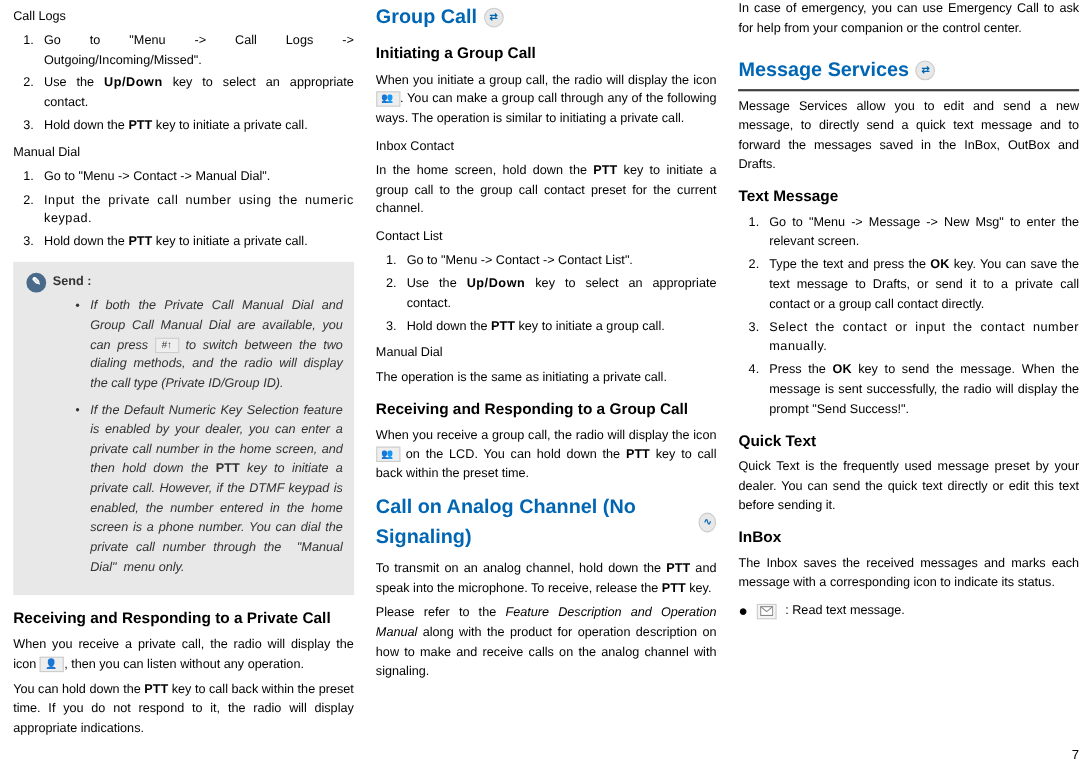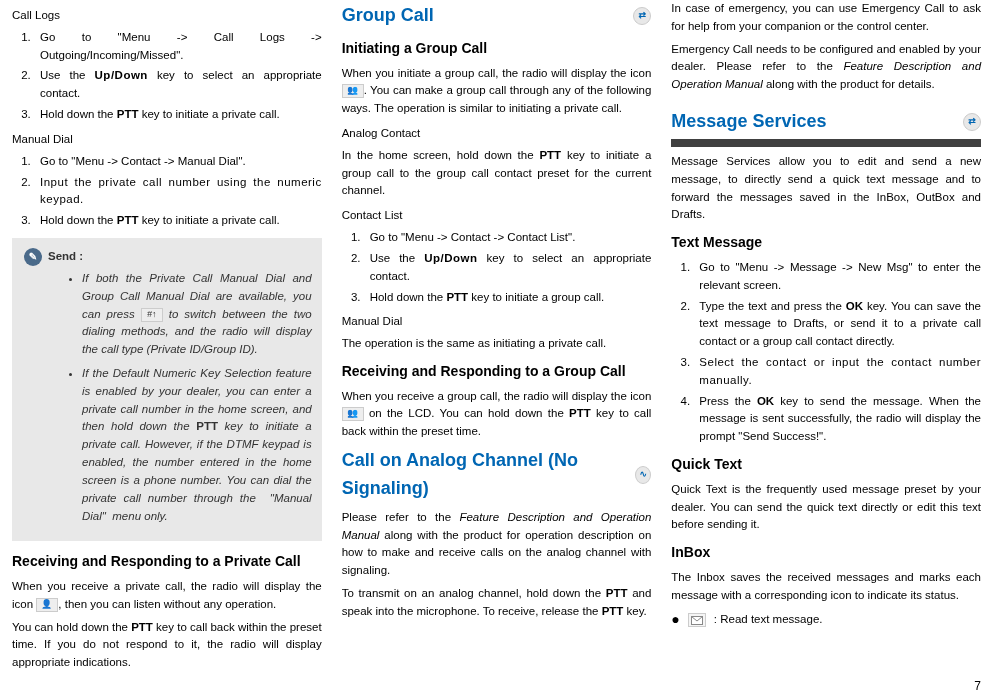--- a/index.html
+++ b/index.html
@@ -19,24 +19,23 @@
   .col3 { padding-right: 4px; }
   .h2blue {
     color: #0066b3;
     font-size: 18px;
     font-weight: bold;
     margin-top: 2px;
     margin-bottom: 6px;
     display: flex;
     align-items: center;
     gap: 6px;
-    justify-content: space-between;
   }
   .h2blue.border {
-    border-bottom: 8px solid #404040;
+    border-bottom: 2px solid #404040;
     padding-bottom: 3px;
     margin-top: 14px;
   }
   .h3black {
     font-size: 14px;
     font-weight: bold;
     margin-top: 8px;
     margin-bottom: 5px;
   }
   .h4black {
@@ -155,47 +154,46 @@
 </div>
 
 <div class="col col2">
   <div class="h2blue">
     <span>Group Call</span>
     <span class="iconcirc">⇄</span>
   </div>
   <div class="h3black">Initiating a Group Call</div>
   <p>When you initiate a group call, the radio will display the icon <span class="iconrect">👥</span>. You can make a group call through any of the following ways. The operation is similar to initiating a private call.</p>
 
-  <div class="h4black">Analog Contact</div>
+  <div class="h4black">Inbox Contact</div>
   <p>In the home screen, hold down the <span class="bold">PTT</span> key to initiate a group call to the group call contact preset for the current channel.</p>
 
   <div class="h4black">Contact List</div>
   <ol>
     <li>Go to "Menu -&gt; Contact -&gt; Contact List".</li>
     <li>Use the <span class="bold letterspace">Up/Down</span> key to select an appropriate contact.</li>
     <li>Hold down the <span class="bold">PTT</span> key to initiate a group call.</li>
   </ol>
 
   <div class="h4black">Manual Dial</div>
   <p>The operation is the same as initiating a private call.</p>
 
   <div class="h3black">Receiving and Responding to a Group Call</div>
   <p>When you receive a group call, the radio will display the icon <span class="iconrect">👥</span> on the LCD. You can hold down the <span class="bold">PTT</span> key to call back within the preset time.</p>
 
   <div class="h2blue" style="margin-top:6px">
     <span>Call on Analog Channel (No Signaling)</span>
     <span class="iconcirc">∿</span>
   </div>
+  <p>To transmit on an analog channel, hold down the <span class="bold">PTT</span> and speak into the microphone. To receive, release the <span class="bold">PTT</span> key.</p>
   <p>Please refer to the <span class="italic">Feature Description and Operation Manual</span> along with the product for operation description on how to make and receive calls on the analog channel with signaling.</p>
-  <p>To transmit on an analog channel, hold down the <span class="bold">PTT</span> and speak into the microphone. To receive, release the <span class="bold">PTT</span> key.</p>
 </div>
 
 <div class="col col3">
   <p>In case of emergency, you can use Emergency Call to ask for help from your companion or the control center.</p>
-  <p>Emergency Call needs to be configured and enabled by your dealer. Please refer to the <span class="italic">Feature Description and Operation Manual</span> along with the product for details.</p>
 
   <div class="h2blue border">
     <span>Message Services</span>
     <span class="iconcirc">⇄</span>
   </div>
   <p>Message Services allow you to edit and send a new message, to directly send a quick text message and to forward the messages saved in the InBox, OutBox and Drafts.</p>
 
   <div class="h3black">Text Message</div>
   <ol>
     <li>Go to "Menu -&gt; Message -&gt; New Msg" to enter the relevant screen.</li>

